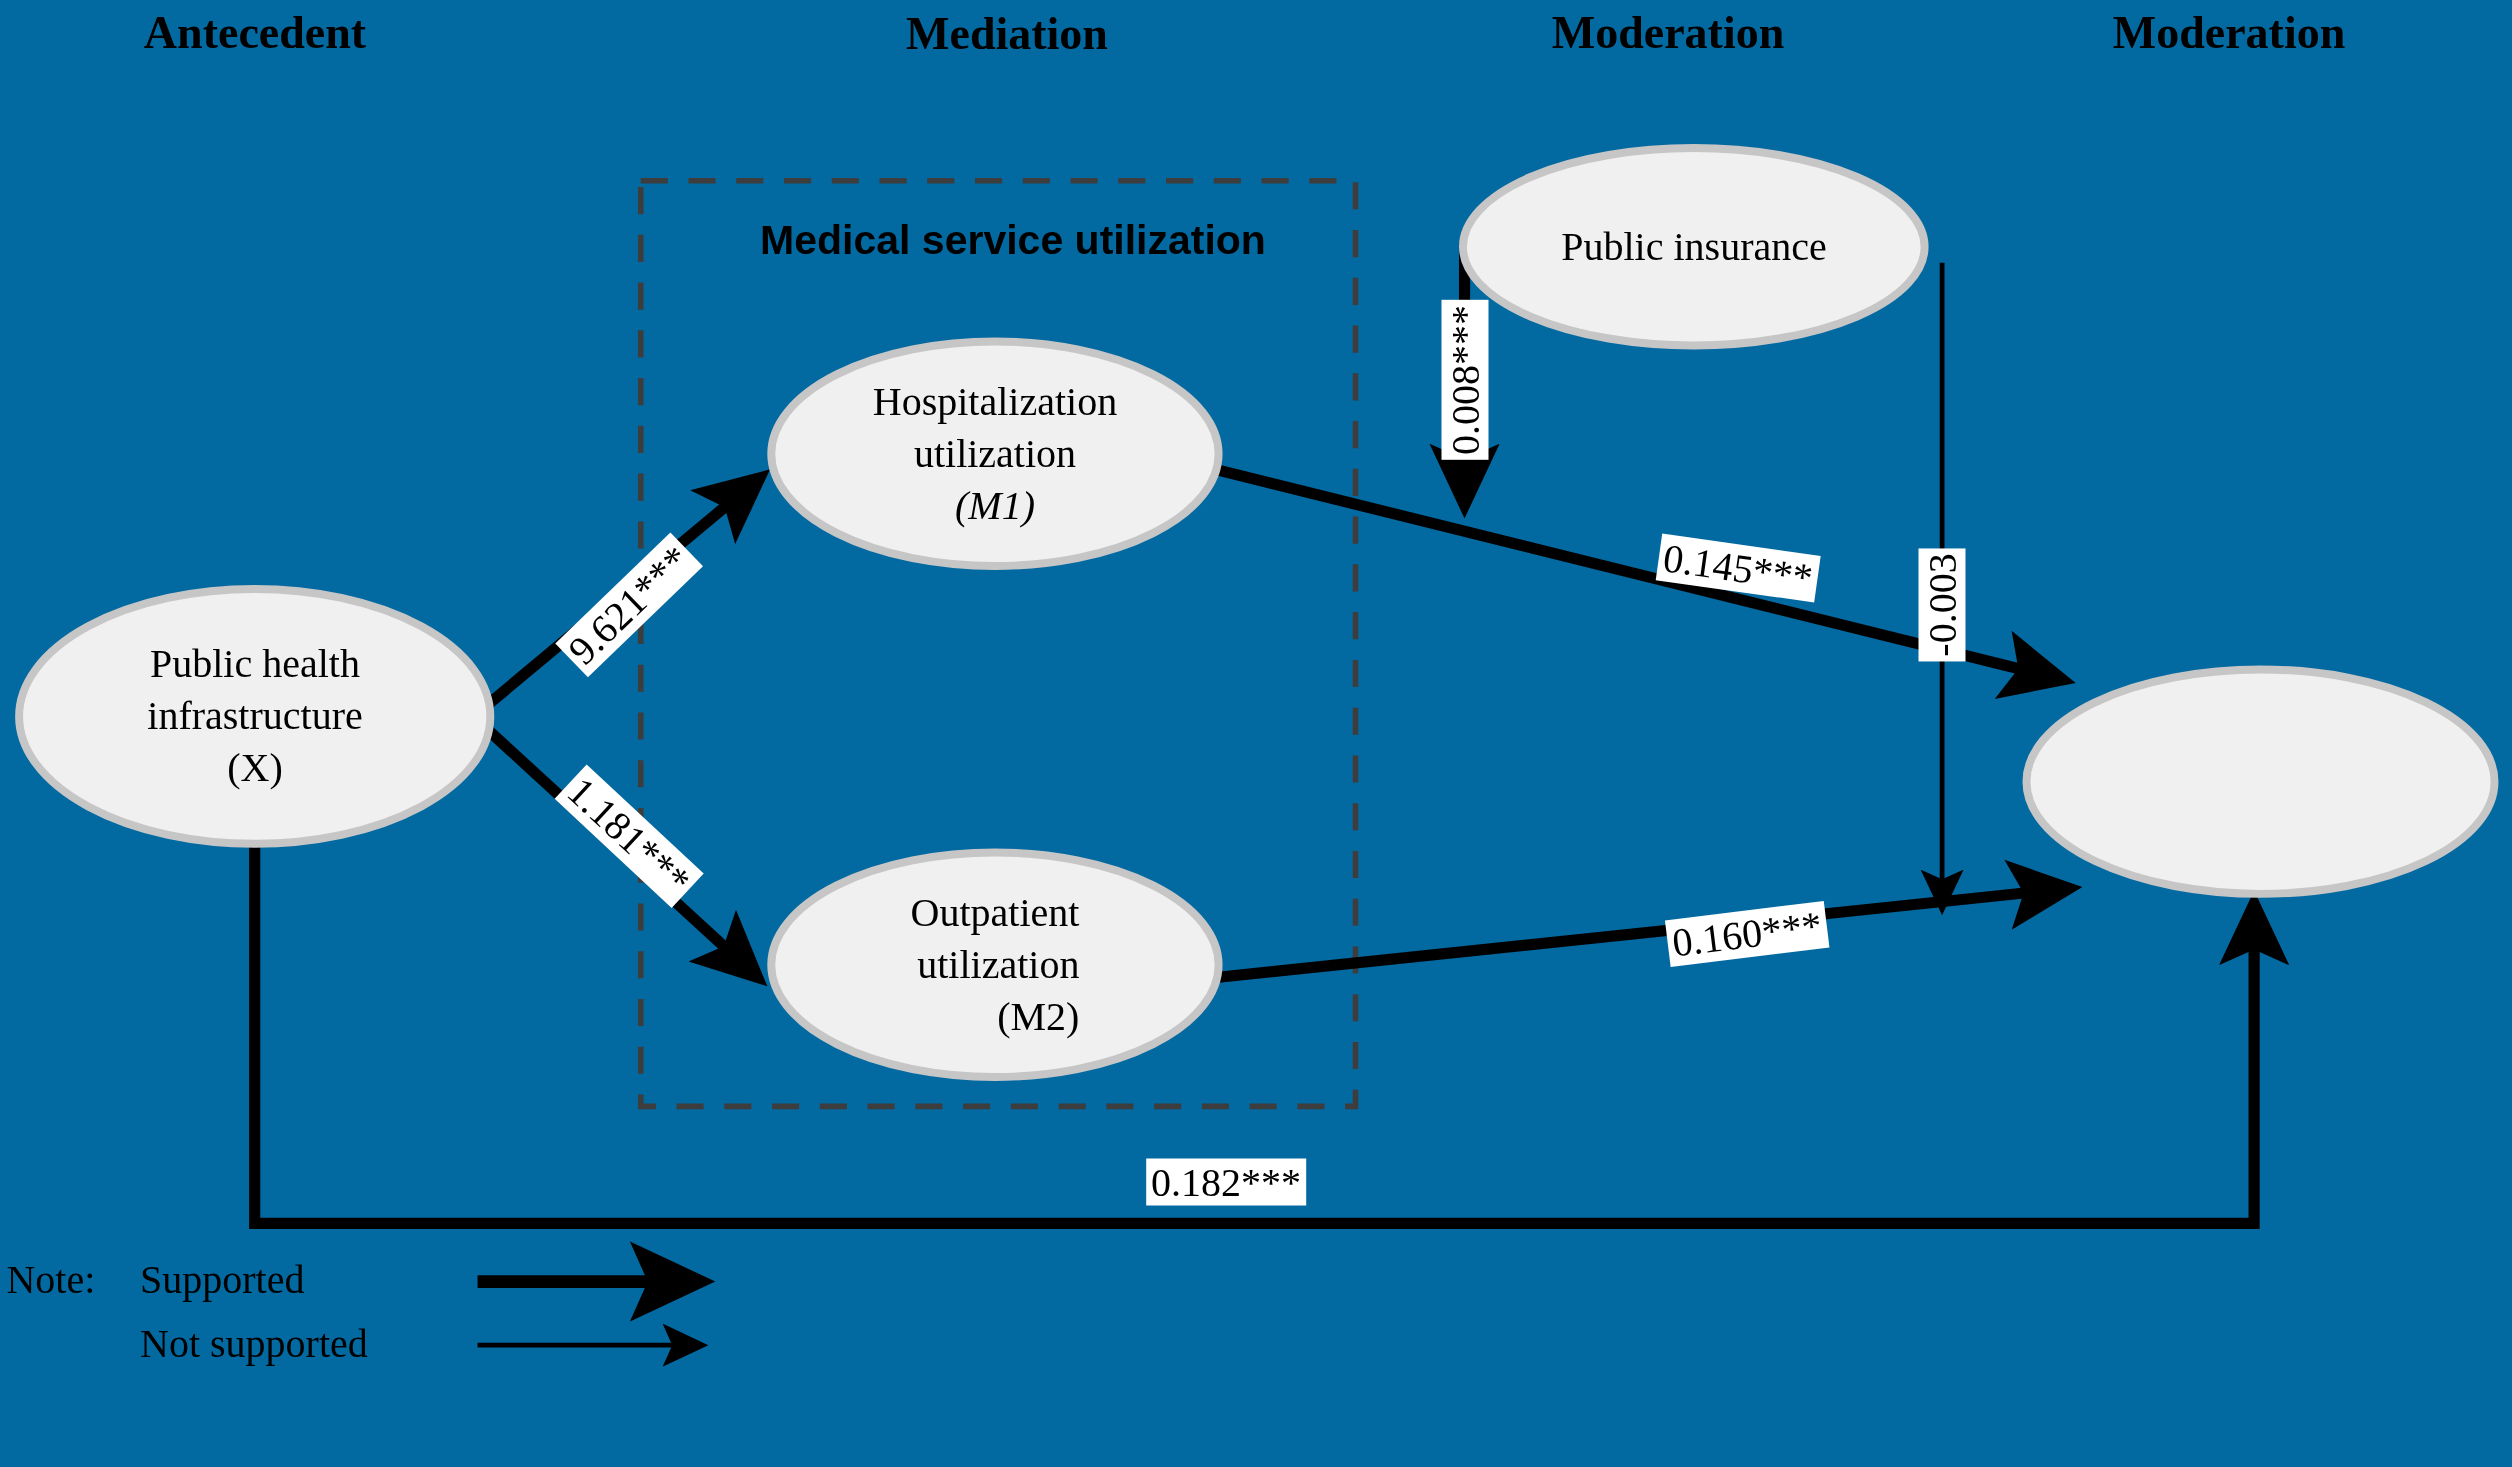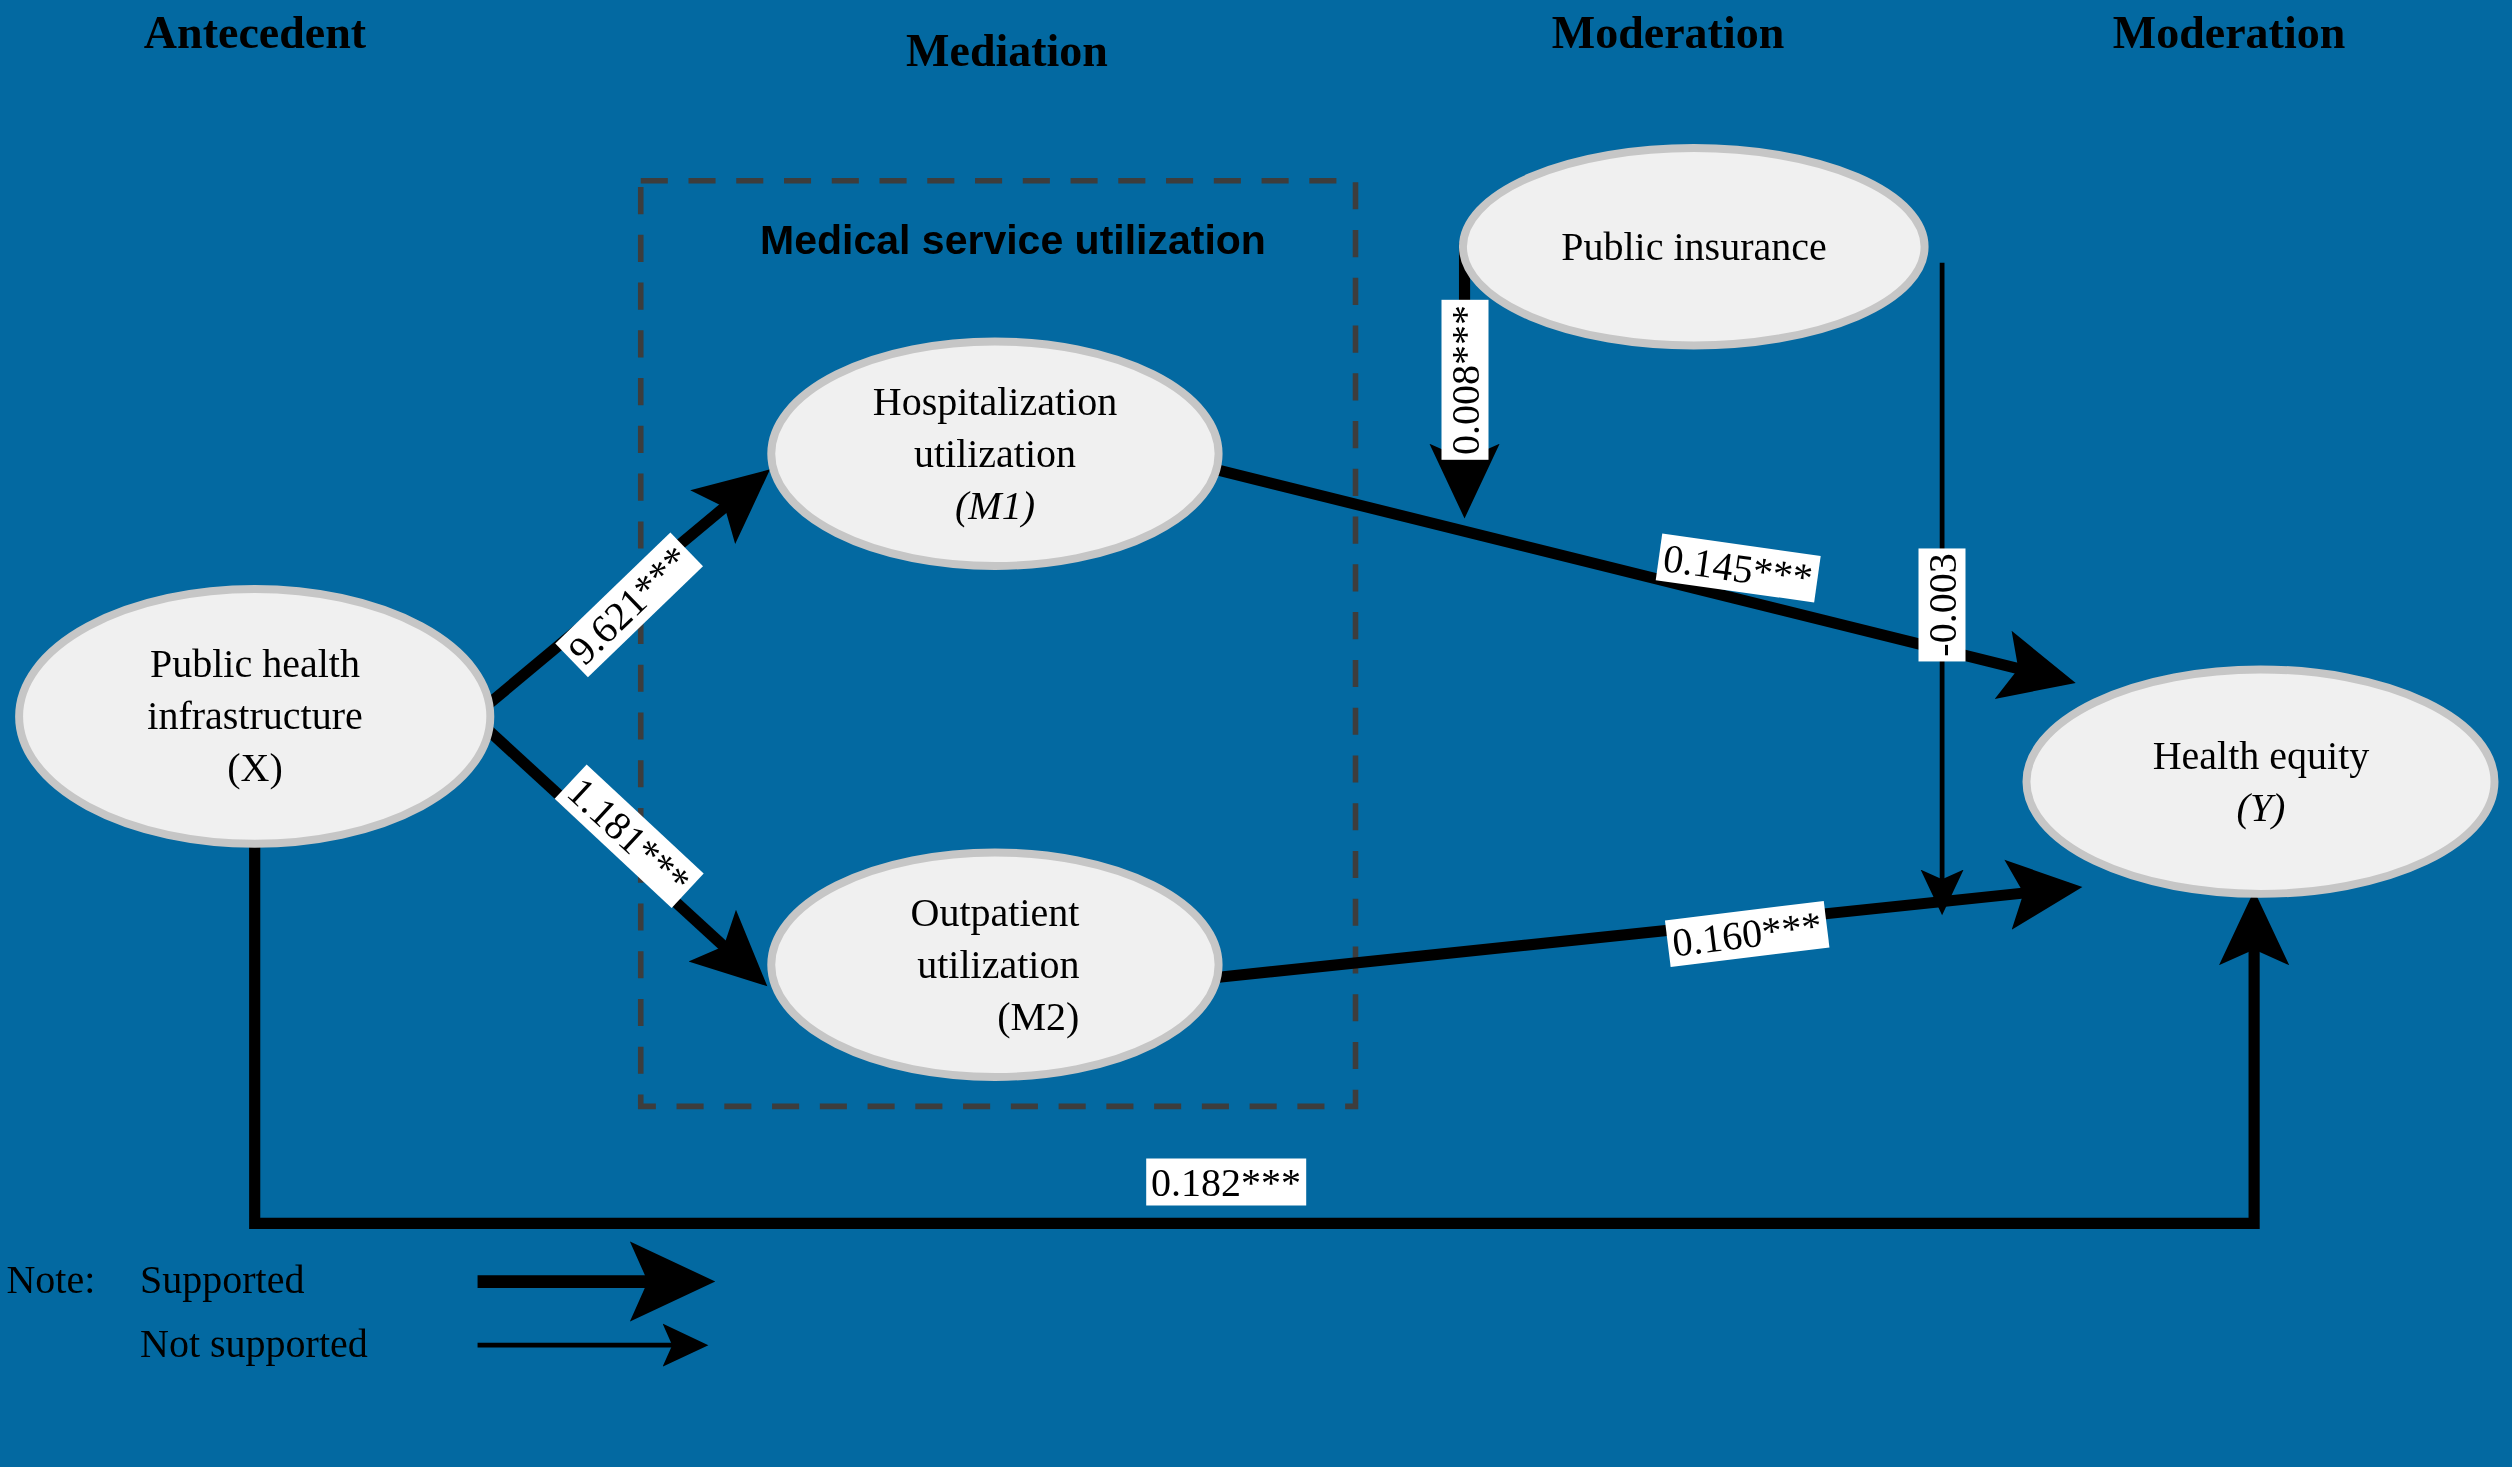--- a/index.html
+++ b/index.html
@@ -113,21 +113,21 @@
     <ellipse cx="1250" cy="570" rx="281" ry="141" fill="#f0f0f0" stroke="#c6c6c6" stroke-width="10"></ellipse>
     <ellipse cx="1250" cy="1212" rx="281" ry="141" fill="#f0f0f0" stroke="#c6c6c6" stroke-width="10"></ellipse>
     <ellipse cx="2128" cy="310" rx="290" ry="124" fill="#f0f0f0" stroke="#c6c6c6" stroke-width="10"></ellipse>
     <ellipse cx="2840" cy="982" rx="294" ry="141" fill="#f0f0f0" stroke="#c6c6c6" stroke-width="10"></ellipse>
 
     <line x1="600" y1="1610" x2="880" y2="1610" stroke="#000000" stroke-width="16" marker-end="url(#arrow-thick)"></line>
     <line x1="600" y1="1690" x2="880" y2="1690" stroke="#000000" stroke-width="6" marker-end="url(#arrow-thin)"></line>
   </svg>
 
   <div class="col-header" style="left:255px; top:6.4px;">Antecedent</div>
-  <div class="col-header" style="left:1007px; top:24px;">Mediation</div>
+  <div class="col-header" style="left:1007px; top:7px;">Mediation</div>
   <div class="col-header" style="left:1668px; top:6.4px;">Moderation</div>
   <div class="col-header" style="left:2229px; top:6.4px;">Moderation</div>
 
   <div class="box-title" style="left:1013px; top:217px;">Medical service utilization</div>
 
   <div class="node-label" style="left:255px; top:716px;">
     <span>Public health</span><br>
     <span>infrastructure</span><br>
     <span>(X)</span>
   </div>
@@ -141,24 +141,20 @@
   <div class="node-label" style="left:995px; top:965px;text-align:right;">
     <span>Outpatient</span><br>
     <span>utilization</span><br>
     <span>(M2)</span>
   </div>
 
   <div class="node-label" style="left:1694px; top:247px;">
     <span>Public insurance</span>
   </div>
 
-  <div class="node-label" style="left:2261px; top:782px;">
-    <span>Health equity</span><br>
-    <span class="ital">(Y)</span>
-  </div>
 
   <div class="path-label" style="left:629px; top:605px; transform:translate(-50%,-50%) rotate(-44deg);">9.621***</div>
 
   <div class="path-label" style="left:629px; top:836px; transform:translate(-50%,-50%) rotate(43deg);">1.181***</div>
 
   <div class="path-label" style="left:1738px; top:568px; transform:translate(-50%,-50%) rotate(8deg);">0.145***</div>
 
   <div class="path-label" style="left:1747px; top:934px; transform:translate(-50%,-50%) rotate(-7deg);">0.160***</div>
 
   <div class="path-label" style="left:1465px; top:380px; transform:translate(-50%,-50%) rotate(-90deg);">0.008***</div>

